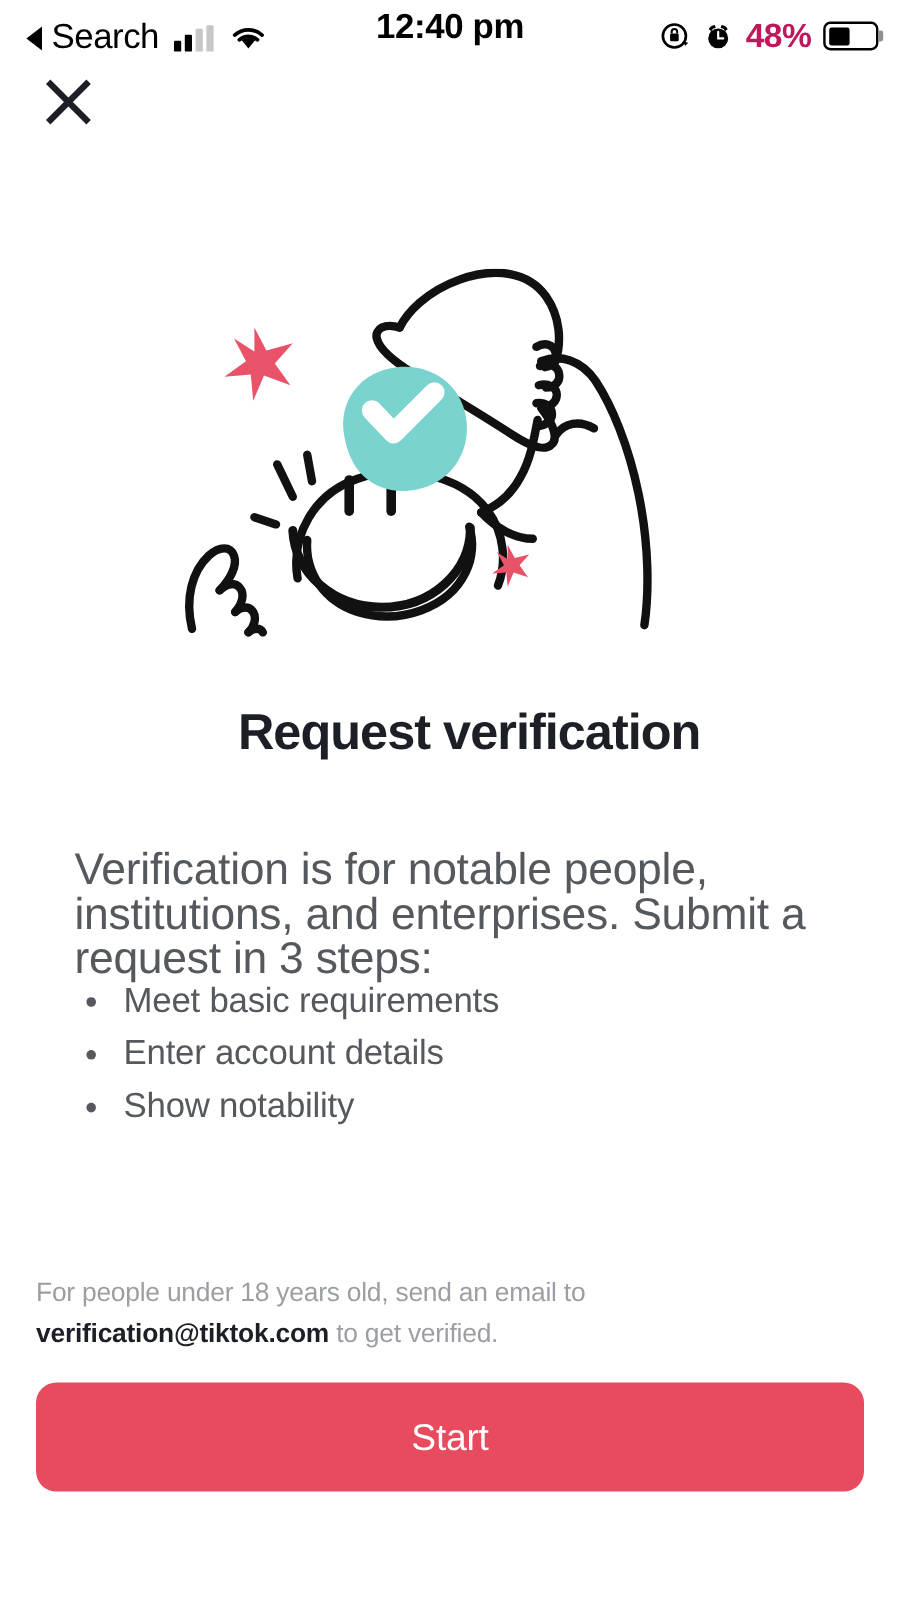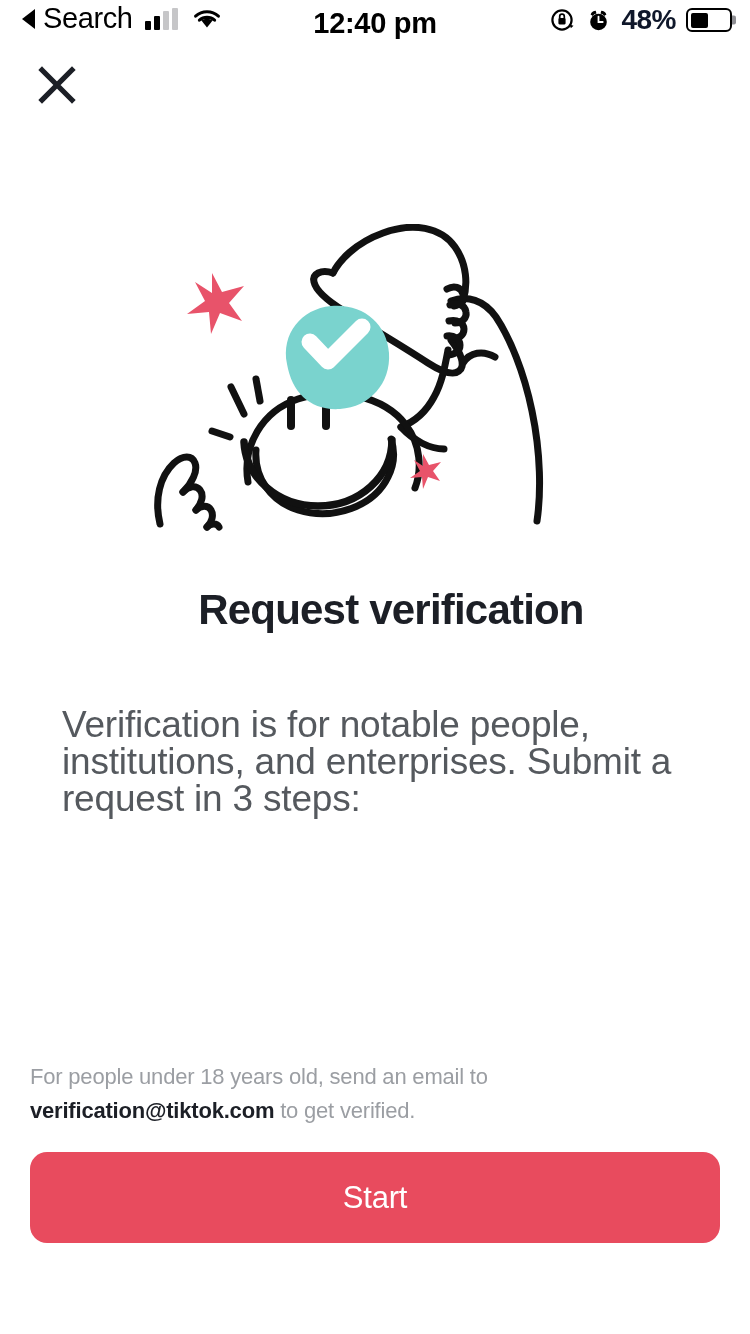--- a/index.html
+++ b/index.html
@@ -12,21 +12,21 @@
   .screen {
     position:relative;
     width:750px; height:1334px;
     background:#ffffff;
   }
 
   
   .status-bar {
     position:absolute; top:0; left:0;
     width:750px; height:46px;
-    display:flex; align-items:flex-start;
+    display:flex; align-items:flex-end;
     padding:4px 18px 0 22px;
     color:#000;
     gap:11px;
   }
   .sb-left { display:flex; align-items:center; gap:8px; flex:0 0 auto; }
   .sb-back-arrow {
     width:0; height:0;
     border-top:10px solid transparent;
     border-bottom:10px solid transparent;
     border-right:13px solid #000;
@@ -50,21 +50,21 @@
     pointer-events:none;
   }
   .sb-time { font-size:29px; font-weight:700; letter-spacing:-0.3px; color:#000; }
 
   .sb-right {
     margin-left:auto; display:flex; align-items:center; gap:10px;
     flex:0 0 auto;
   }
   .sb-rotlock { width:26px; height:26px; }
   .sb-alarm { width:25px; height:25px; }
-  .sb-batt-pct { font-size:28px; font-weight:700; letter-spacing:-0.5px; color:#0f172a; }
+  .sb-batt-pct { font-size:28px; font-weight:700; letter-spacing:-0.5px; color:#be185d; }
   .sb-battery {
     width:46px; height:24px; border:2.5px solid #000; border-radius:6px;
     position:relative; display:flex; align-items:center; padding:2.5px;
   }
   .sb-battery::after{
     content:""; position:absolute; right:-6px; top:50%;
     transform:translateY(-50%);
     width:4px; height:9px; background:#8e8e93; border-radius:0 2px 2px 0;
   }
   .sb-battery-fill { height:100%; background:#000; border-radius:2px; }
@@ -248,20 +248,34 @@
 
       <path d="M72 49 l10 19 l22 -6 l-15 17 l13 18 l-22 -8 l-9 21 l-2 -22 l-22 2 l18 -13 l-10 -19 l17 11 Z" fill="#e8536a"></path>
       <path d="M283 230 l6 11 l12 -3 l-8 9 l7 10 l-12 -4 l-5 12 l-1 -12 l-12 1 l10 -7 l-6 -11 l9 6 Z" fill="#e8536a"></path>
     </svg>
   </div>
 
   <h1 class="page-title">Request verification</h1>
 
   <p class="intro">Verification is for notable people, institutions, and enterprises. Submit a request in 3 steps:</p>
 
+  <ul class="steps">
+    <li>
+      <span class="bullet"></span>
+      <span>Meet basic requirements</span>
+    </li>
+    <li>
+      <span class="bullet"></span>
+      <span>Enter account details</span>
+    </li>
+    <li>
+      <span class="bullet"></span>
+      <span>Show notability</span>
+    </li>
+  </ul>
 
   <p class="footnote"><span>For people under 18 years old, send an email to </span><span class="email">verification@tiktok.com</span><span> to get verified.</span></p>
 
   <button class="start-button">
     <span>Start</span>
   </button>
 
 </div>
 
 </body></html>

